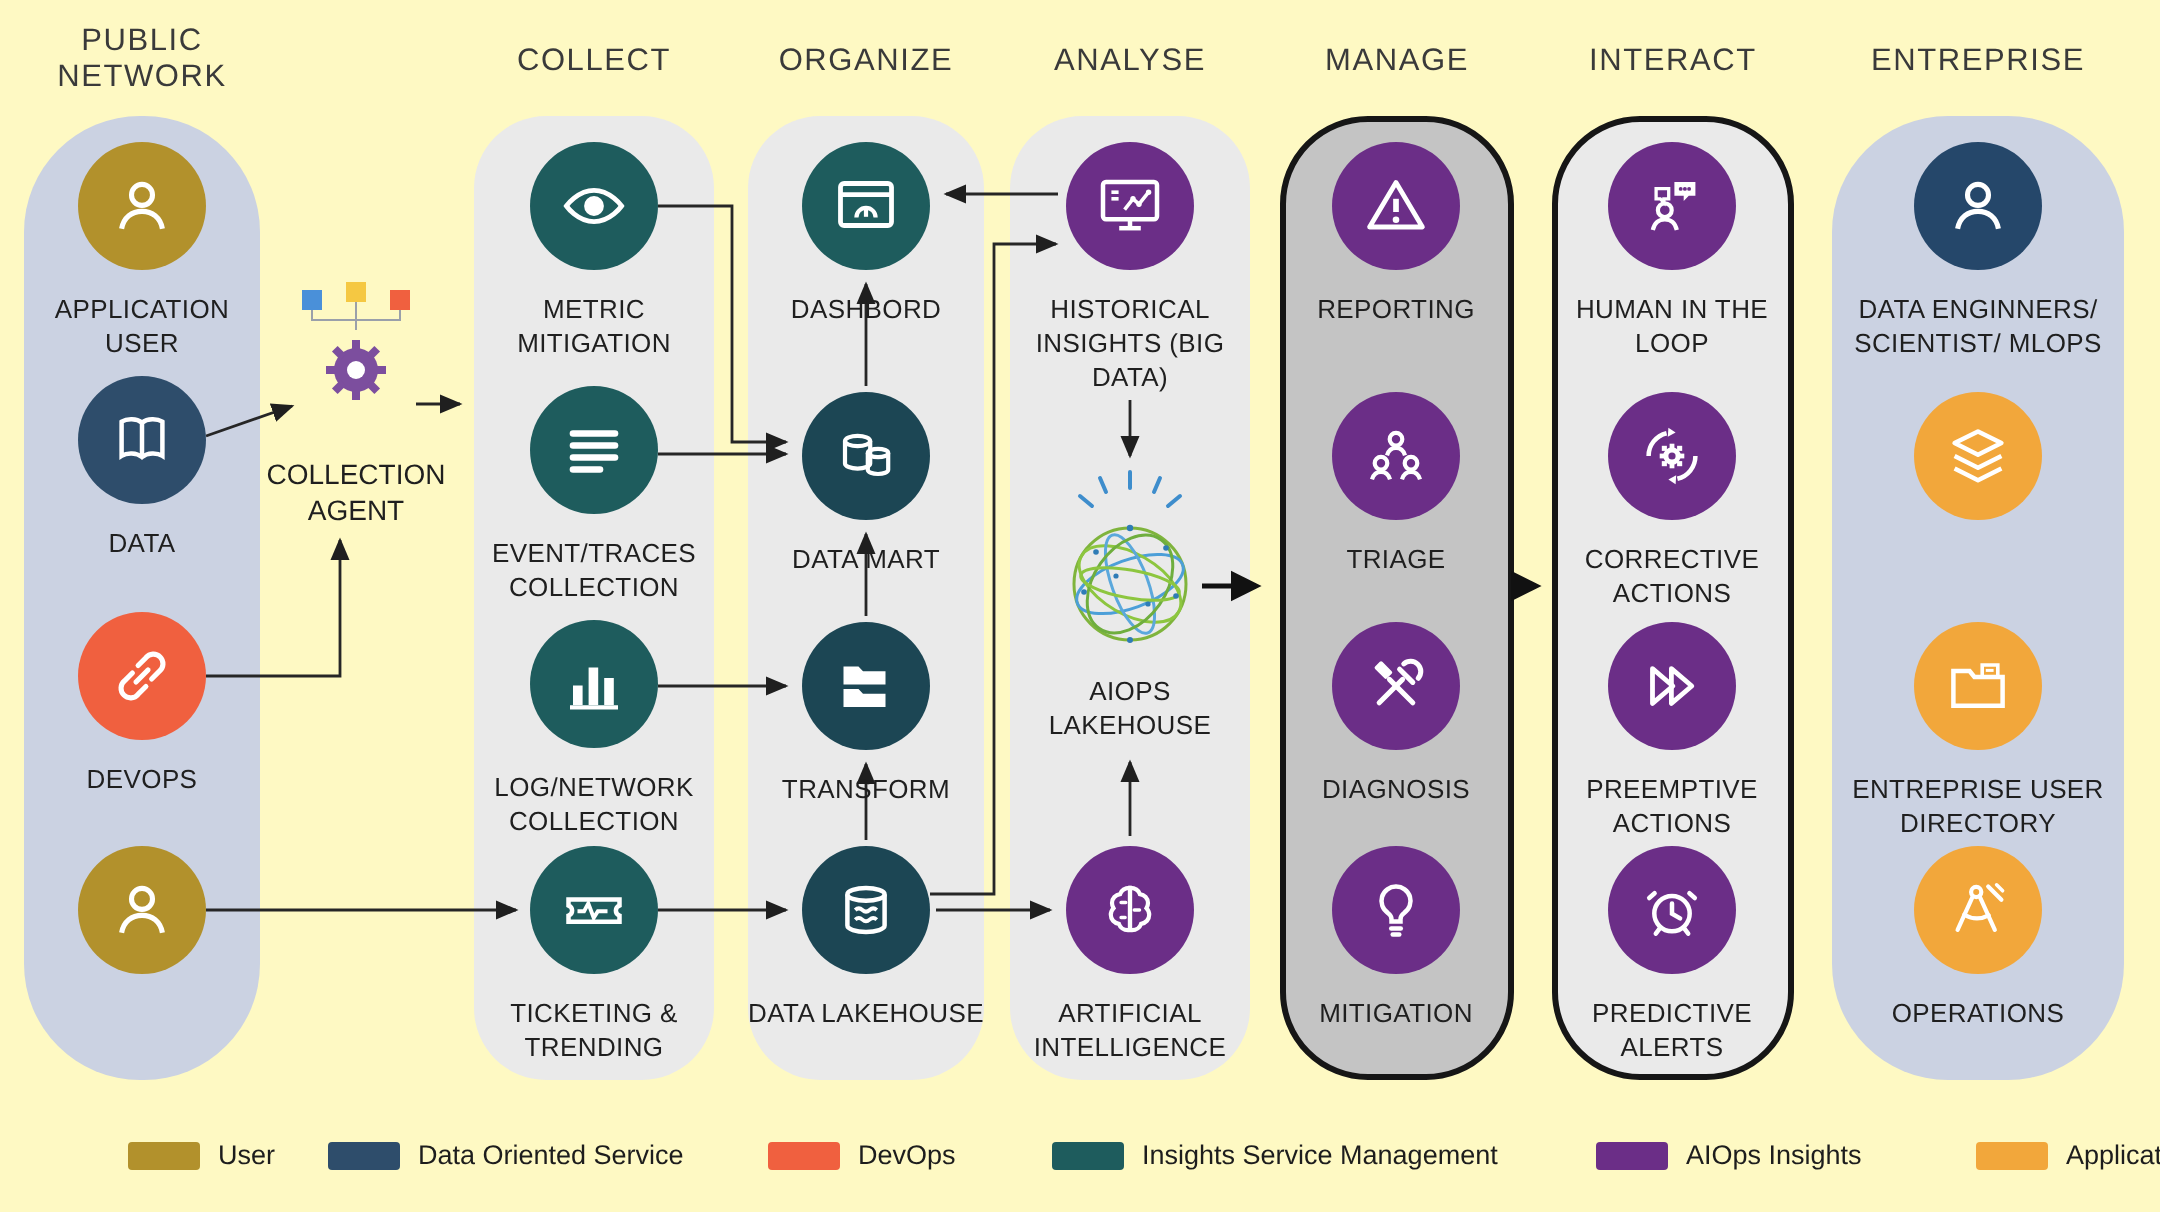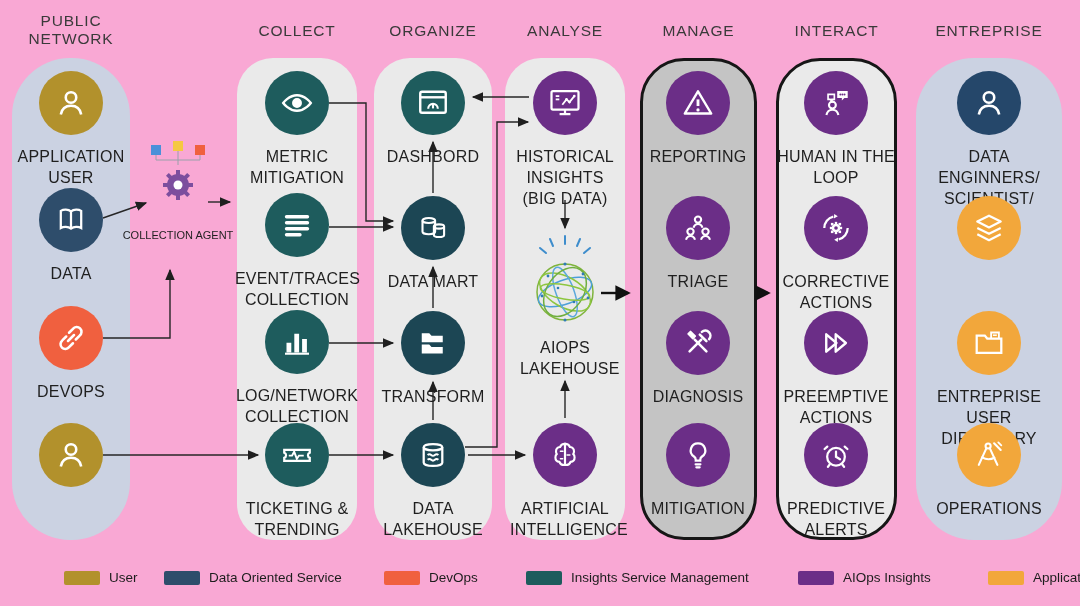--- a/index.html
+++ b/index.html
@@ -1,29 +1,29 @@
 <!DOCTYPE html>
 <html><head>
 <meta charset="utf-8">
 <style>
   html,body{margin:0;padding:0;background:#fff;}
-  .canvas{position:relative;width:1080px;height:606px;background:#f9a8d4;overflow:hidden;
+  .canvas{position:relative;width:1080px;height:606px;background:#fef9c3;overflow:hidden;
           font-family:"Liberation Sans",sans-serif;}
   .col{position:absolute;top:58px;height:482px;z-index:1;box-sizing:border-box;}
   .col.lav{border-radius:58px;}
   .col.gray{border-radius:36px;}
   .col.outlined{border:3px solid #161616;border-radius:44px;}
   .col-header{position:absolute;z-index:2;text-align:center;font-size:15.5px;font-weight:500;
               color:#3a3a3a;letter-spacing:.8px;line-height:1.15;}
   .node-circle{position:absolute;width:64px;height:64px;border-radius:50%;z-index:3;
                display:flex;align-items:center;justify-content:center;}
   .node-circle .icon svg{width:36px;height:36px;display:block;}
-  .node-label{position:absolute;z-index:3;font-size:16px;line-height:1.3;color:#1f1f1f;
+  .node-label{position:absolute;z-index:3;font-size:13px;line-height:1.3;color:#1f1f1f;
               text-align:center;letter-spacing:.2px;}
-  .agent-label{position:absolute;z-index:3;font-size:11px;line-height:1.3;color:#1f1f1f;
+  .agent-label{position:absolute;z-index:3;font-size:14px;line-height:1.3;color:#1f1f1f;
                text-align:center;}
   .sphere{position:absolute;z-index:3;}
   #arrows{position:absolute;left:0;top:0;z-index:2;pointer-events:none;}
   .legend-item{position:absolute;top:570px;display:flex;align-items:center;z-index:3;padding-left:36px;}
   .legend-swatch{width:36px;height:14px;border-radius:2px;}
   .legend-label{margin-left:9px;font-size:13.5px;color:#1d1d1d;}
 </style>
 </head>
 <body>
 

